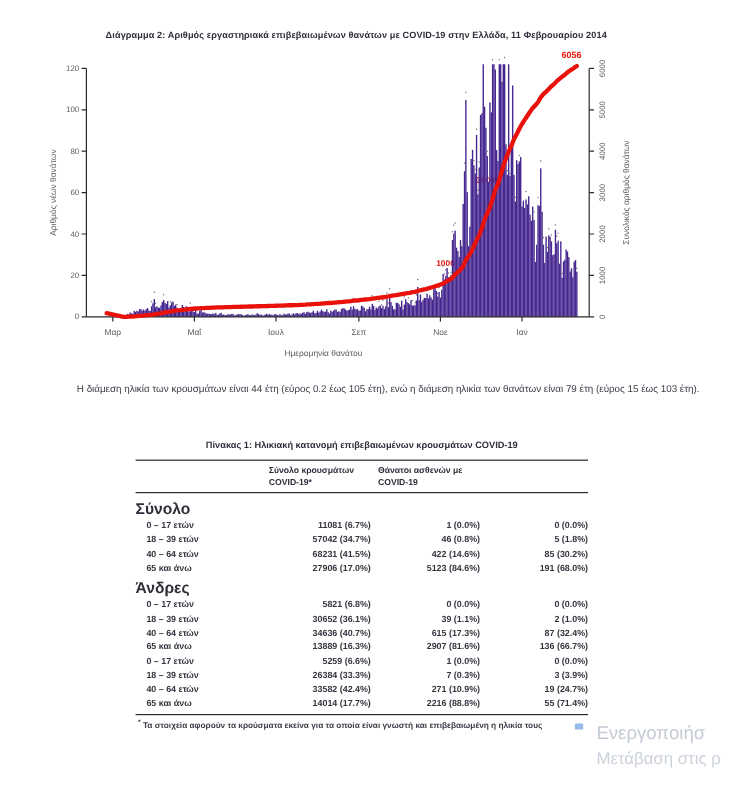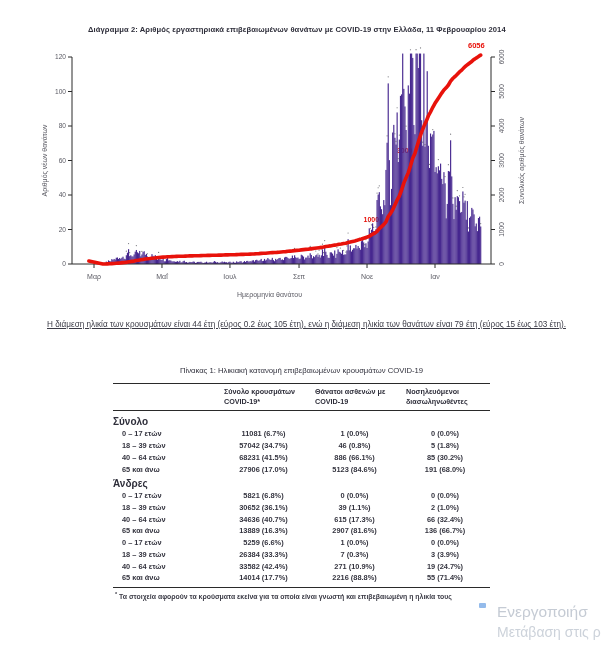--- a/index.html
+++ b/index.html
@@ -10,39 +10,39 @@
   .page{position:absolute;inset:0;background:#fff;}
 
   .doc-title{
     position:absolute;left:88px;top:25px;width:500px;
     font-size:7.6px;font-weight:bold;color:#2e2e3a;letter-spacing:.1px;
   }
 
   .chart-wrap{position:absolute;left:39px;top:38px;width:505px;height:272px;}
 
   .paragraphs{
-    position:absolute;left:47px;top:319px;width:548px;
-    font-size:8.2px;color:#3b3b46;line-height:1.55;text-decoration:underline;
+    position:absolute;left:64px;top:319px;width:548px;
+    font-size:8.2px;color:#3b3b46;line-height:1.55;
   }
   .paragraphs p{margin:0;}
 
   .table-area{position:absolute;left:113px;top:366px;width:377px;}
   .table-title{
-    text-align:center;font-size:7.7px;font-weight:normal;color:#2e2e3a;margin-bottom:8px;
+    text-align:center;font-size:7.7px;font-weight:bold;color:#2e2e3a;margin-bottom:8px;
   }
   .tbl{border-top:1.2px solid #2a2a2a;}
   .t-row{display:grid;grid-template-columns:105px 91px 91px 90px;align-items:end;}
   .t-head{border-bottom:1.2px solid #2a2a2a;padding:3px 0 4px 0;align-items:start;}
   .t-head .hc{
     text-align:left;font-size:7.2px;font-weight:bold;color:#2e2e3a;line-height:1.35;
     padding:0 6px;
   }
   .t-body{border-bottom:1.2px solid #2a2a2a;padding:2px 0 3px 0;}
-  .t-sec{font-size:10px;font-weight:bold;color:#2e2e3a;padding:2.5px 0 1px 0;}
-  .t-cell{font-size:7.4px;font-weight:bold;color:#34343f;text-align:center;padding:1.4px 0;}
+  .t-sec{font-size:13px;font-weight:bold;color:#2e2e3a;padding:2.5px 0 1px 0;}
+  .t-cell{font-size:7.4px;font-weight:bold;color:#34343f;text-align:right;padding:1.4px 0;}
   .t-label{text-align:left;padding-left:9px;}
   .footnote{
     margin-top:3px;font-size:6.9px;font-weight:bold;color:#3b3b46;padding-left:2px;
   }
   .footnote sup{font-size:5.5px;}
 
   .watermark{position:absolute;left:497px;top:603px;color:#c5cbd4;}
   .wm1{font-size:15.5px;white-space:nowrap;}
   .wm2{font-size:14px;white-space:nowrap;color:#ccd2da;margin-top:3px;}
   .corner-icon{
@@ -529,40 +529,39 @@
     <p>Η διάμεση ηλικία των κρουσμάτων είναι 44 έτη (εύρος 0.2 έως 105 έτη), ενώ η διάμεση ηλικία των θανάτων είναι 79 έτη (εύρος 15 έως 103 έτη).</p>
   </div>
 
   <div class="table-area">
     <div class="table-title">Πίνακας 1: Ηλικιακή κατανομή επιβεβαιωμένων κρουσμάτων COVID-19</div>
     <div class="tbl">
       <div class="t-row t-head">
         <div class="hc"></div>
         <div class="hc">Σύνολο κρουσμάτων COVID-19*</div>
         <div class="hc">Θάνατοι ασθενών με COVID-19</div>
-        <div class="hc">Νοσηλευόμενοι διασωληνωθέντες</div>
       </div>
       <div class="t-body" id="table-body">
           <div class="t-sec">Σύνολο</div>
           <div class="t-row">
             <div class="t-cell t-label">0 – 17 ετών</div>
             <div class="t-cell">11081 (6.7%)</div>
             <div class="t-cell">1 (0.0%)</div>
             <div class="t-cell">0 (0.0%)</div>
           </div>
           <div class="t-row">
             <div class="t-cell t-label">18 – 39 ετών</div>
             <div class="t-cell">57042 (34.7%)</div>
             <div class="t-cell">46 (0.8%)</div>
             <div class="t-cell">5 (1.8%)</div>
           </div>
           <div class="t-row">
             <div class="t-cell t-label">40 – 64 ετών</div>
             <div class="t-cell">68231 (41.5%)</div>
-            <div class="t-cell">886 (66.1%)</div>
+            <div class="t-cell">422 (14.6%)</div>
             <div class="t-cell">85 (30.2%)</div>
           </div>
           <div class="t-row">
             <div class="t-cell t-label">65 και άνω</div>
             <div class="t-cell">27906 (17.0%)</div>
             <div class="t-cell">5123 (84.6%)</div>
             <div class="t-cell">191 (68.0%)</div>
           </div>
           <div class="t-sec">Άνδρες</div>
           <div class="t-row">
@@ -574,21 +573,21 @@
           <div class="t-row">
             <div class="t-cell t-label">18 – 39 ετών</div>
             <div class="t-cell">30652 (36.1%)</div>
             <div class="t-cell">39 (1.1%)</div>
             <div class="t-cell">2 (1.0%)</div>
           </div>
           <div class="t-row">
             <div class="t-cell t-label">40 – 64 ετών</div>
             <div class="t-cell">34636 (40.7%)</div>
             <div class="t-cell">615 (17.3%)</div>
-            <div class="t-cell">66 (32.4%)</div>
+            <div class="t-cell">87 (32.4%)</div>
           </div>
           <div class="t-row">
             <div class="t-cell t-label">65 και άνω</div>
             <div class="t-cell">13889 (16.3%)</div>
             <div class="t-cell">2907 (81.6%)</div>
             <div class="t-cell">136 (66.7%)</div>
           </div>
           <div class="t-row">
             <div class="t-cell t-label">0 – 17 ετών</div>
             <div class="t-cell">5259 (6.6%)</div>

